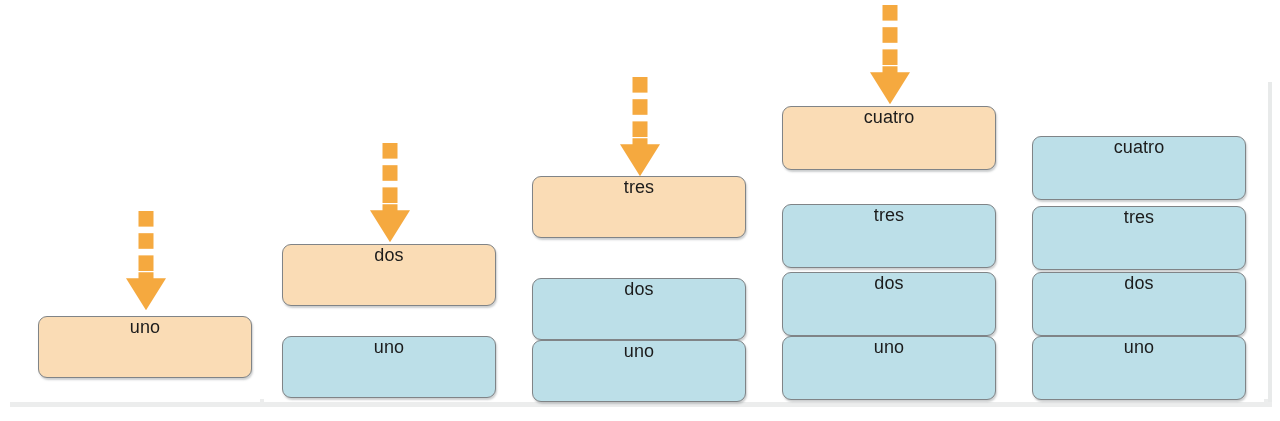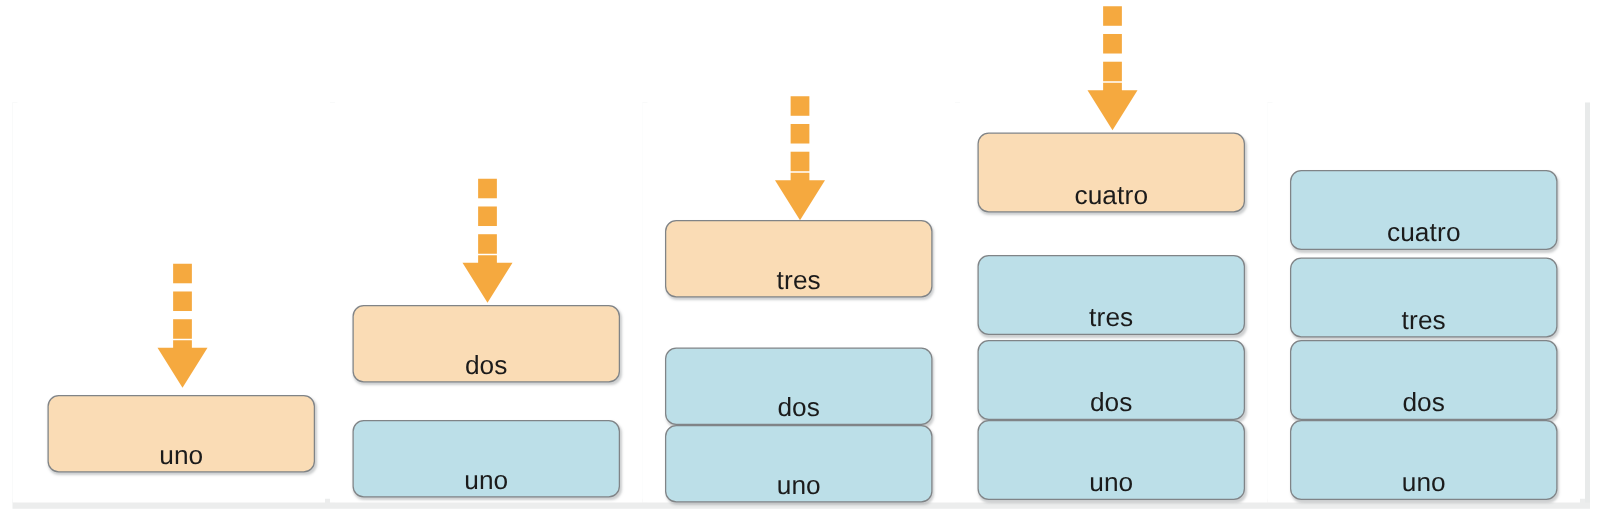--- a/index.html
+++ b/index.html
@@ -57,23 +57,23 @@
     background: #e8eaea;
   }
 
   
   .box {
     position: absolute;
     box-sizing: border-box;
     border: 1px solid #808487;
     border-radius: 9px;
     display: flex;
-    align-items: flex-end;
+    align-items: flex-start;
     justify-content: center;
-    font-size: 21px;
+    font-size: 18px;
     color: #1b1b1b;
     letter-spacing: .1px;
     box-shadow: 1px 2px 2px rgba(120,125,128,.38);
   }
   .box.pushed {
     background: #fadcb5;
   }
   .box.stacked {
     background: #bcdfe8;
   }

